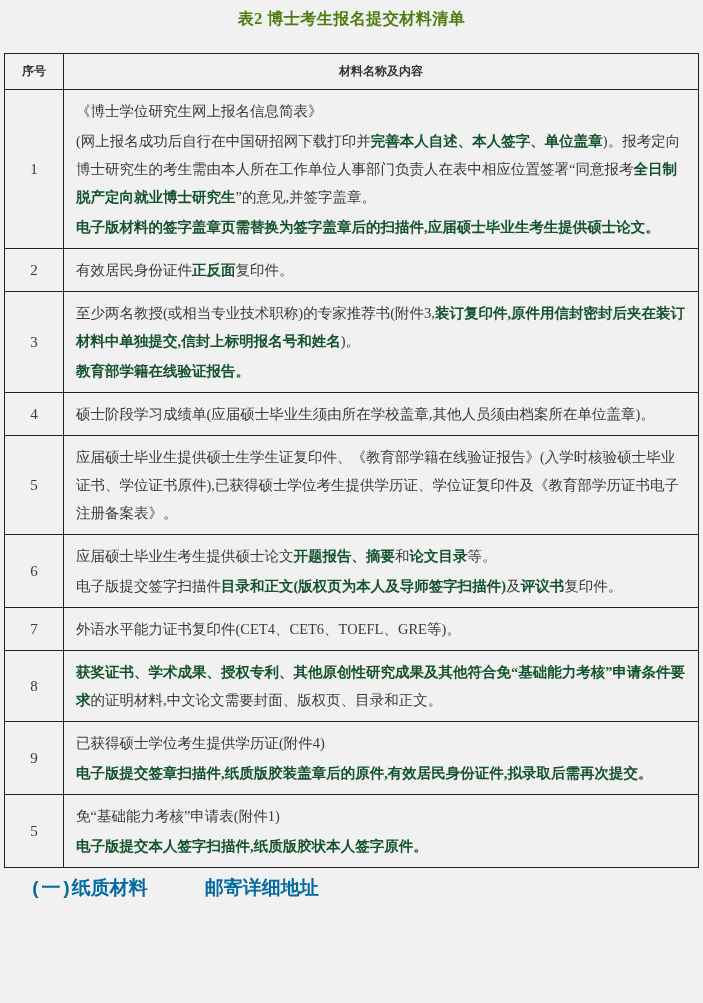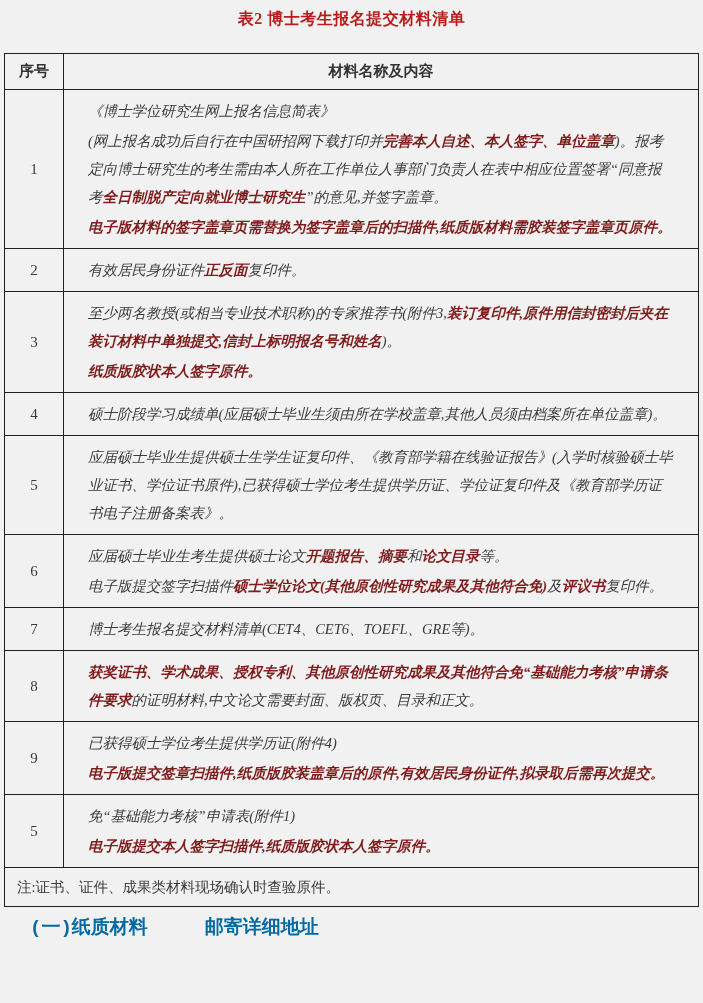--- a/index.html
+++ b/index.html
@@ -9,60 +9,59 @@
     height: 1003px;
     overflow: hidden;
     background: #f1f1f2;
     font-family: "Liberation Serif", "DejaVu Serif", serif;
     color: #3a3a3a;
   }
   .doc-title {
     text-align: center;
     font-size: 16px;
     font-weight: 700;
-    color: #b91c1c;
+    color: #4d7c0f;
     padding-top: 9px;
     letter-spacing: 0.5px;
   }
   table.materials-table {
     border-collapse: collapse;
     width: 695px;
     margin: 23px auto 0 auto;
     table-layout: fixed;
   }
   table.materials-table td,
   table.materials-table th {
     border: 1.5px solid #1f1f1f;
     vertical-align: middle;
   }
   th.col-no, th.col-content {
     height: 33px;
-    font-size: 15px;
+    font-size: 12px;
     font-weight: 700;
     color: #333333;
     text-align: center;
   }
   th.col-no { width: 56px; }
   td.cell-no {
     text-align: center;
     font-size: 15px;
     color: #3a3a3a;
   }
   td.cell-content {
     padding: 5px 10px 5px 12px;
     font-size: 14.5px;
   }
   td.cell-content p {
-    margin: 2px 12px;
+    margin: 2px 0;
     line-height: 28px;
-    font-style: italic;
   }
   span.bold {
     font-weight: 700;
-    color: #7f1d1d;
+    color: #14532d;
   }
   td.cell-note {
     padding: 5px 10px 5px 12px;
     font-size: 14.5px;
     line-height: 28px;
   }
   .footer-heading {
     margin: 8px 0 0 30px;
     font-size: 19px;
     line-height: 26px;
@@ -88,36 +87,36 @@
       <th class="col-content">材料名称及内容</th>
     </tr>
   </thead>
   <tbody>
 
   <tr>
     <td class="cell-no">1</td>
     <td class="cell-content">
           <p><span>《博士学位研究生网上报名信息简表》</span></p>
           <p><span>(网上报名成功后自行在中国研招网下载打印并</span><span class="bold">完善本人自述、本人签字、单位盖章</span><span>)。报考定向博士研究生的考生需由本人所在工作单位人事部门负责人在表中相应位置签署“同意报考</span><span class="bold">全日制脱产定向就业博士研究生</span><span>”的意见,并签字盖章。</span></p>
-          <p><span class="bold">电子版材料的签字盖章页需替换为签字盖章后的扫描件,纸质版材料需胶装签字盖章页原件。</span></p>
+          <p><span class="bold">电子版材料的签字盖章页需替换为签字盖章后的扫描件,应届硕士毕业生考生提供硕士论文。</span></p>
         </td>
   </tr>
 
   <tr>
     <td class="cell-no">2</td>
     <td class="cell-content">
           <p><span>有效居民身份证件</span><span class="bold">正反面</span><span>复印件。</span></p>
         </td>
   </tr>
 
   <tr>
     <td class="cell-no">3</td>
     <td class="cell-content">
           <p><span>至少两名教授(或相当专业技术职称)的专家推荐书(附件3,</span><span class="bold">装订复印件,原件用信封密封后夹在装订材料中单独提交,信封上标明报名号和姓名</span><span>)。</span></p>
-          <p><span class="bold">纸质版胶状本人签字原件。</span></p>
+          <p><span class="bold">教育部学籍在线验证报告。</span></p>
         </td>
   </tr>
 
   <tr>
     <td class="cell-no">4</td>
     <td class="cell-content">
           <p><span>硕士阶段学习成绩单(应届硕士毕业生须由所在学校盖章,其他人员须由档案所在单位盖章)。</span></p>
         </td>
   </tr>
 
@@ -125,28 +124,28 @@
     <td class="cell-no">5</td>
     <td class="cell-content">
           <p><span>应届硕士毕业生提供硕士生学生证复印件、《教育部学籍在线验证报告》(入学时核验硕士毕业证书、学位证书原件),已获得硕士学位考生提供学历证、学位证复印件及《教育部学历证书电子注册备案表》。</span></p>
         </td>
   </tr>
 
   <tr>
     <td class="cell-no">6</td>
     <td class="cell-content">
           <p><span>应届硕士毕业生考生提供硕士论文</span><span class="bold">开题报告、摘要</span><span>和</span><span class="bold">论文目录</span><span>等。</span></p>
-          <p><span>电子版提交签字扫描件</span><span class="bold">硕士学位论文(其他原创性研究成果及其他符合免)</span><span>及</span><span class="bold">评议书</span><span>复印件。</span></p>
+          <p><span>电子版提交签字扫描件</span><span class="bold">目录和正文(版权页为本人及导师签字扫描件)</span><span>及</span><span class="bold">评议书</span><span>复印件。</span></p>
         </td>
   </tr>
 
   <tr>
     <td class="cell-no">7</td>
     <td class="cell-content">
-          <p><span>博士考生报名提交材料清单(CET4、CET6、TOEFL、GRE等)。</span></p>
+          <p><span>外语水平能力证书复印件(CET4、CET6、TOEFL、GRE等)。</span></p>
         </td>
   </tr>
 
   <tr>
     <td class="cell-no">8</td>
     <td class="cell-content">
           <p><span class="bold">获奖证书、学术成果、授权专利、其他原创性研究成果及其他符合免“基础能力考核”申请条件要求</span><span>的证明材料,中文论文需要封面、版权页、目录和正文。</span></p>
         </td>
   </tr>
 
@@ -158,21 +157,18 @@
         </td>
   </tr>
 
   <tr>
     <td class="cell-no">5</td>
     <td class="cell-content">
           <p><span>免“基础能力考核”申请表(附件1)</span></p>
           <p><span class="bold">电子版提交本人签字扫描件,纸质版胶状本人签字原件。</span></p>
         </td>
   </tr>
-<tr>
-      <td class="cell-note" colspan="2">注:证书、证件、成果类材料现场确认时查验原件。</td>
-    </tr>
   </tbody>
 </table>
 
 <div class="footer-heading">
   <span>(一)纸质材料</span><span class="footer-gap"></span><span>邮寄详细地址</span>
 </div>
 
 </body></html>

